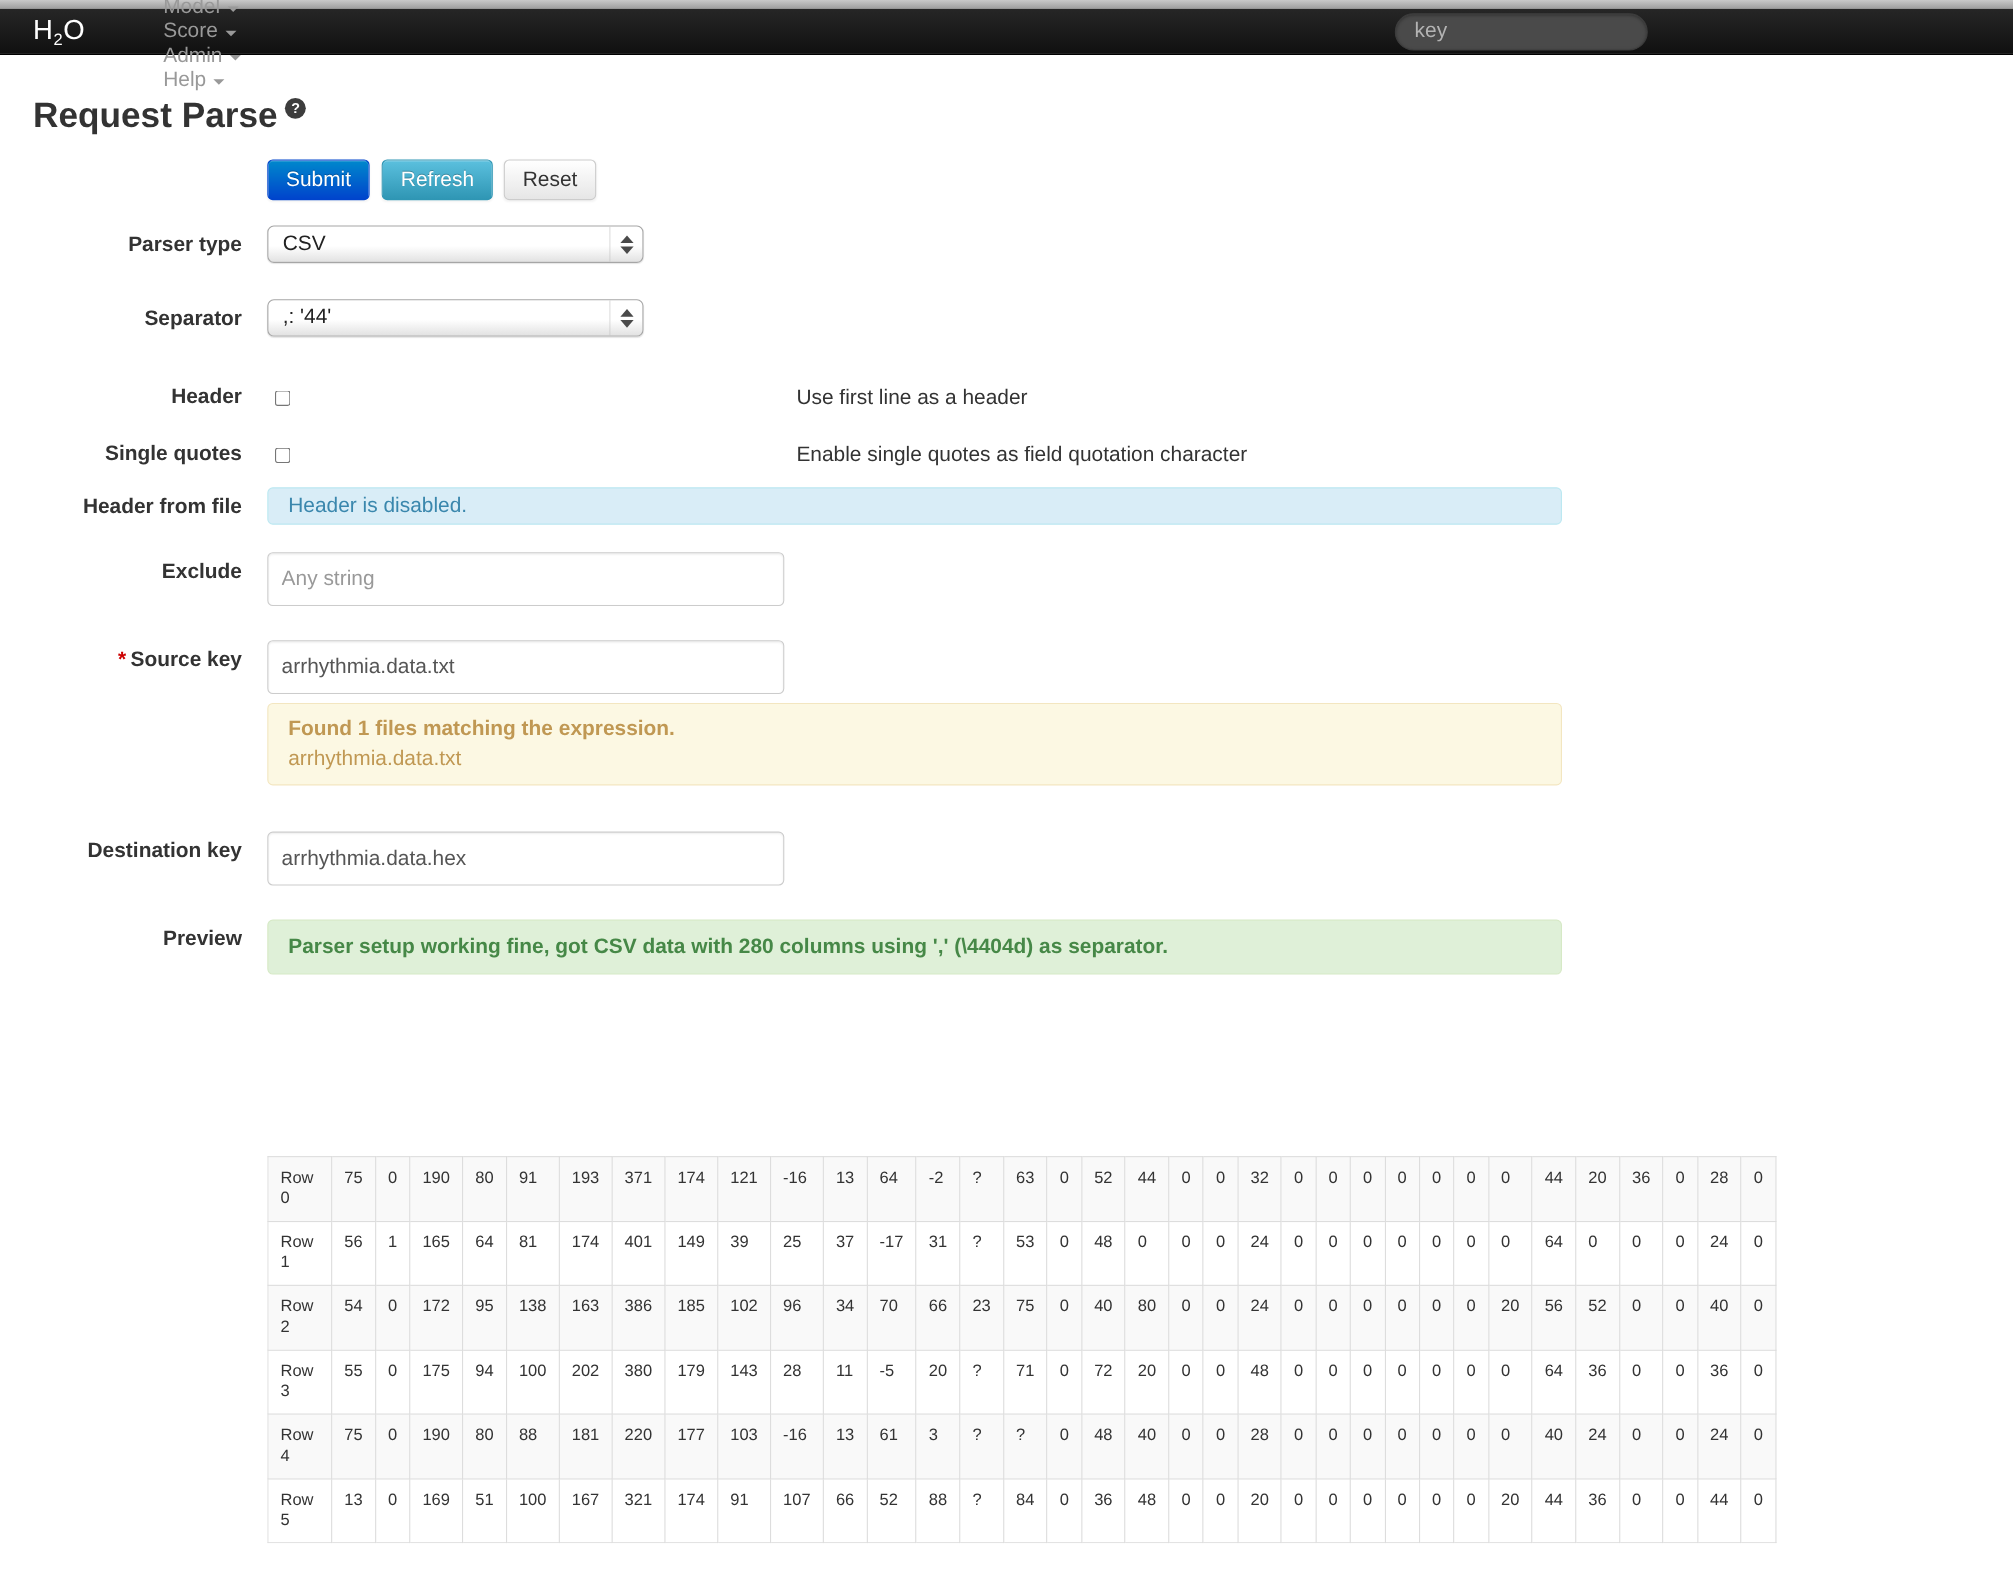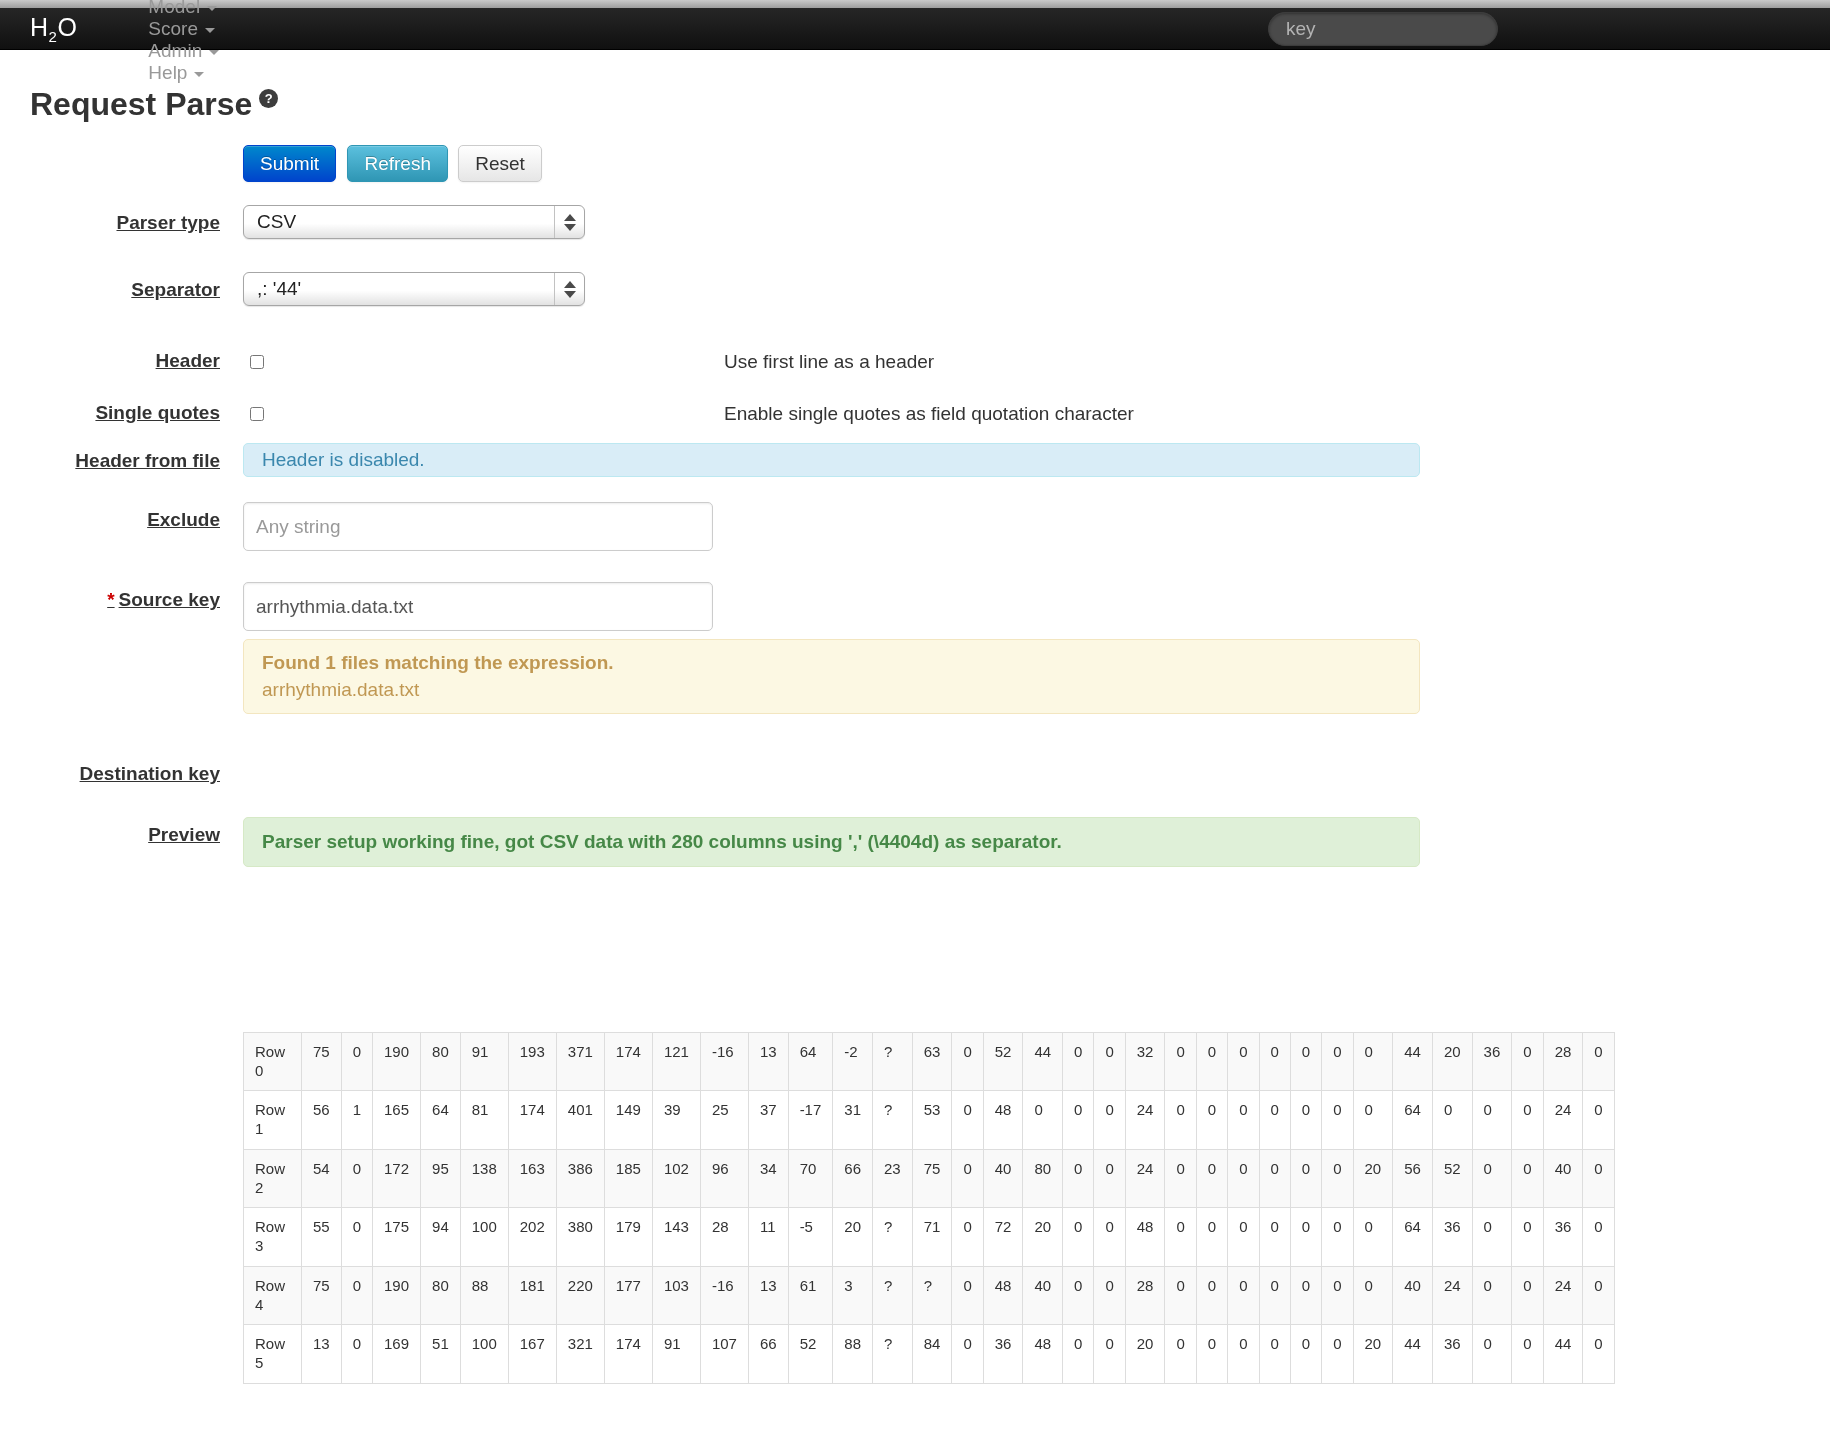--- a/index.html
+++ b/index.html
@@ -45,21 +45,21 @@
     display:inline-block; width:19px; height:19px; border-radius:50%;
     background:#3d3d3d; color:#fff; font-size:13px; font-weight:bold;
     line-height:19px; text-align:center; vertical-align:super; margin-left:7px;
   }
 
   
   .form { margin-top:22px; }
   .form-row { display:flex; align-items:flex-start; }
   .form-label {
     flex:none; width:220px; text-align:right; font-weight:bold;
-    font-size:19px; color:#333; padding-top:7px; line-height:1.2;text-decoration:underline;
+    font-size:19px; color:#333; padding-top:7px; line-height:1.2;
   }
   .controls { margin-left:23px; flex:1; }
   .gap-a { margin-bottom:23px; }  .gap-b { margin-bottom:33px; }
   .gap-c { margin-bottom:37px; }  .gap-d { margin-bottom:22px; }
   .gap-e { margin-bottom:18px; }  .gap-f { margin-bottom:25px; }
   .gap-g { margin-bottom:31px; }  .gap-h { margin-bottom:8px;  }
   .gap-i { margin-bottom:42px; }  .gap-j { margin-bottom:31px; }
   .gap-k { margin-bottom:0; }
 
   
@@ -246,20 +246,23 @@
       <div class="controls">
         <div class="alert alert-warning">
           <div class="t1">Found 1 files matching the expression.</div>
           <div>arrhythmia.data.txt</div>
         </div>
       </div>
     </div>
 
     <div class="form-row gap-j">
       <div class="form-label">Destination key</div>
+      <div class="controls">
+        <input class="text-input" type="text" value="arrhythmia.data.hex" style="">
+      </div>
     </div>
 
     <div class="form-row gap-k" style="margin-bottom:165px;">
       <div class="form-label">Preview</div>
       <div class="controls">
         <div class="alert alert-success">
           <span>Parser setup working fine, got CSV data with 280 columns using ',' (\4404d) as separator.</span>
         </div>
       </div>
     </div>

